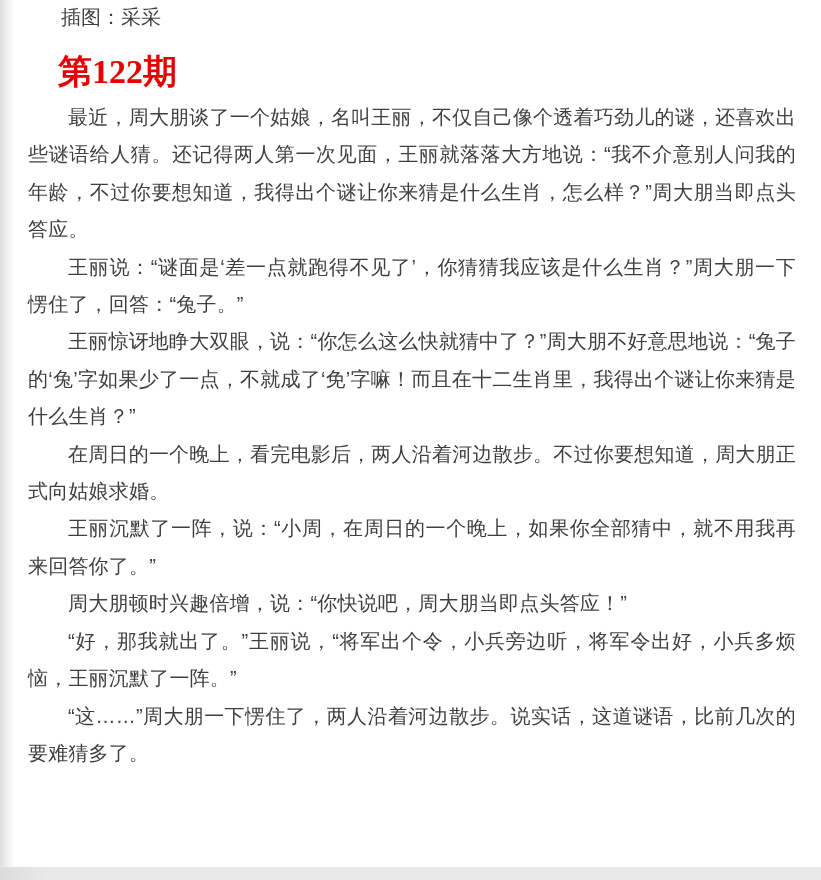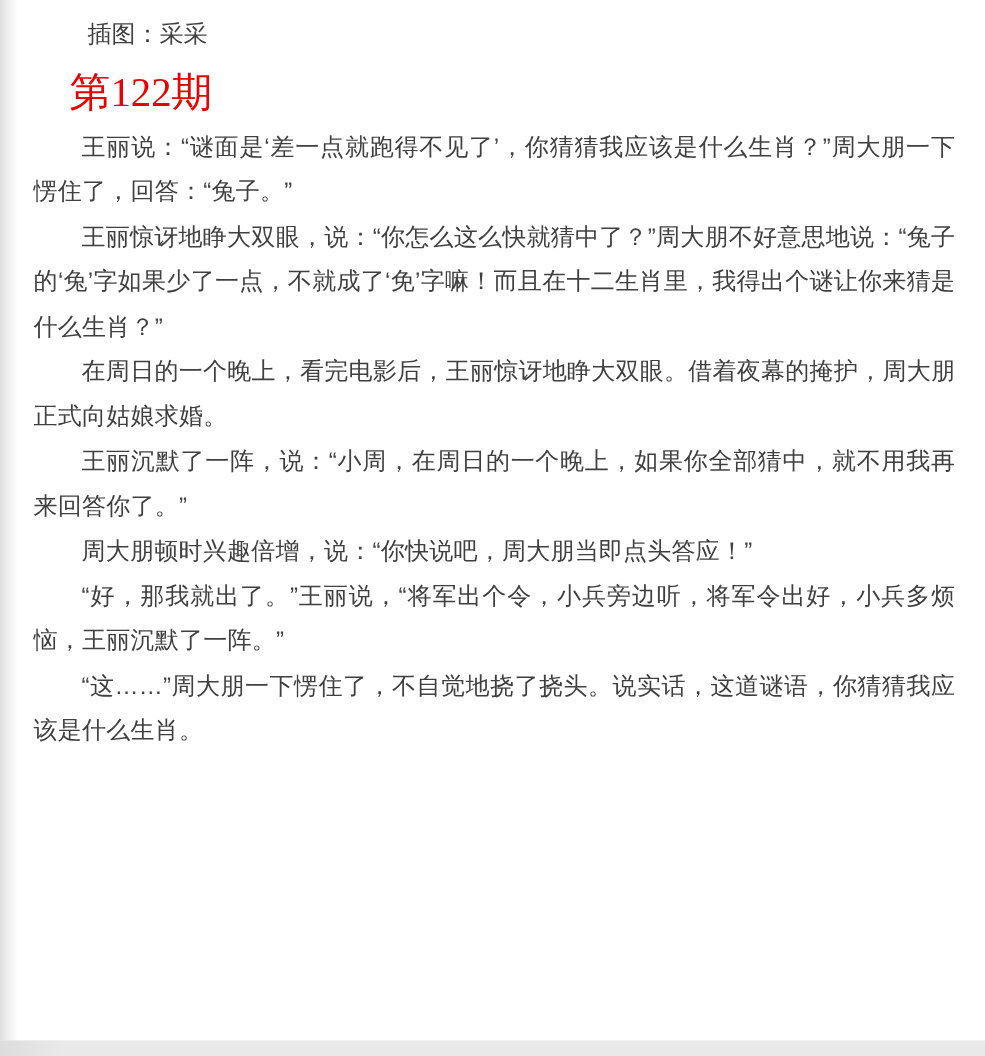--- a/index.html
+++ b/index.html
@@ -38,31 +38,31 @@
     height: 13px;
     background: linear-gradient(to right, #dcdcdc 0%, #e9e9e9 6%, #e9e9e9 100%);
   }
   .content {
     position: absolute;
     left: 28px;
     top: 2px;
     width: 768px;
   }
   .credit {
-    margin: 12px;
+    margin: 0;
     padding-left: 33px;
     font-size: 20px;
     line-height: 30px;
     color: #3f3f3f;
   }
   .issue-title {
-    margin: 3px 0 5px 0;
+    margin: 18px 0 5px 0;
     padding-left: 30px;
     font-family: "Liberation Serif", serif;
-    font-weight: normal;
+    font-weight: bold;
     font-size: 34px;
     line-height: 44px;
     color: #e60000;
   }
   .para {
     margin: 0;
     font-size: 20px;
     line-height: 37.4px;
     color: #3f3f3f;
     text-indent: 40px;
@@ -71,22 +71,23 @@
   }
 </style>
 </head>
 <body>
 
 <div class="page">
   <div class="left-edge"></div>
   <div class="content">
     <p class="credit">插图：采采</p>
     <h1 class="issue-title">第122期</h1>
+    <p class="para">最近，周大朋谈了一个姑娘，名叫王丽，不仅自己像个透着巧劲儿的谜，还喜欢出些谜语给人猜。还记得两人第一次见面，王丽就落落大方地说：“我不介意别人问我的年龄，不过你要想知道，我得出个谜让你来猜是什么生肖，怎么样？”周大朋当即点头答应。</p>
     <p class="para">王丽说：“谜面是‘差一点就跑得不见了’，你猜猜我应该是什么生肖？”周大朋一下愣住了，回答：“兔子。”</p>
     <p class="para">王丽惊讶地睁大双眼，说：“你怎么这么快就猜中了？”周大朋不好意思地说：“兔子的‘兔’字如果少了一点，不就成了‘免’字嘛！而且在十二生肖里，我得出个谜让你来猜是什么生肖？”</p>
-    <p class="para">在周日的一个晚上，看完电影后，王丽惊讶地睁大双眼。借着夜幕的掩护，周大朋正式向姑娘求婚。</p>
+    <p class="para">在周日的一个晚上，看完电影后，两人沿着河边散步。不过你要想知道，周大朋正式向姑娘求婚。</p>
     <p class="para">王丽沉默了一阵，说：“小周，在周日的一个晚上，如果你全部猜中，就不用我再来回答你了。”</p>
     <p class="para">周大朋顿时兴趣倍增，说：“你快说吧，周大朋当即点头答应！”</p>
     <p class="para">“好，那我就出了。”王丽说，“将军出个令，小兵旁边听，将军令出好，小兵多烦恼，王丽沉默了一阵。”</p>
-    <p class="para">“这……”周大朋一下愣住了，不自觉地挠了挠头。说实话，这道谜语，你猜猜我应该是什么生肖。</p>
+    <p class="para">“这……”周大朋一下愣住了，两人沿着河边散步。说实话，这道谜语，比前几次的要难猜多了。</p>
   </div>
   <div class="bottom-edge"></div>
 </div>
 
 </body></html>

